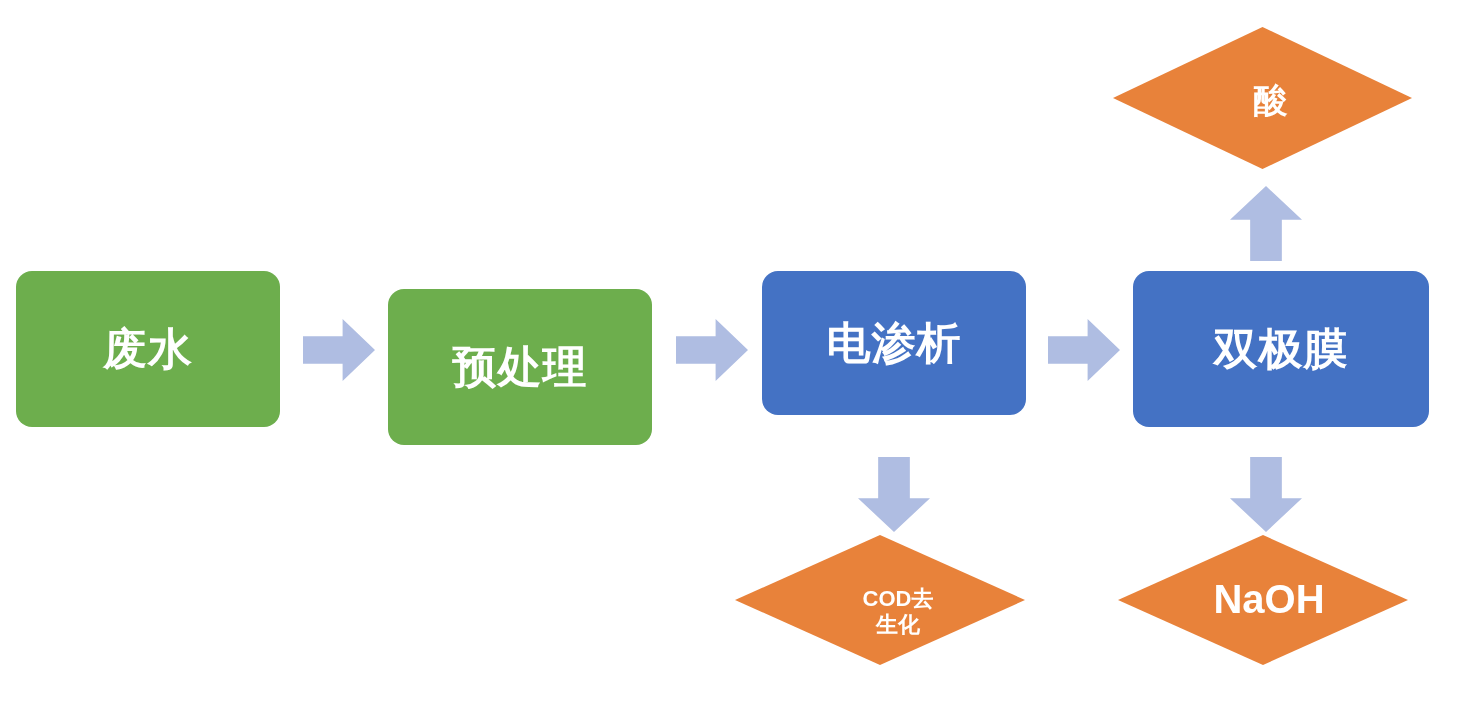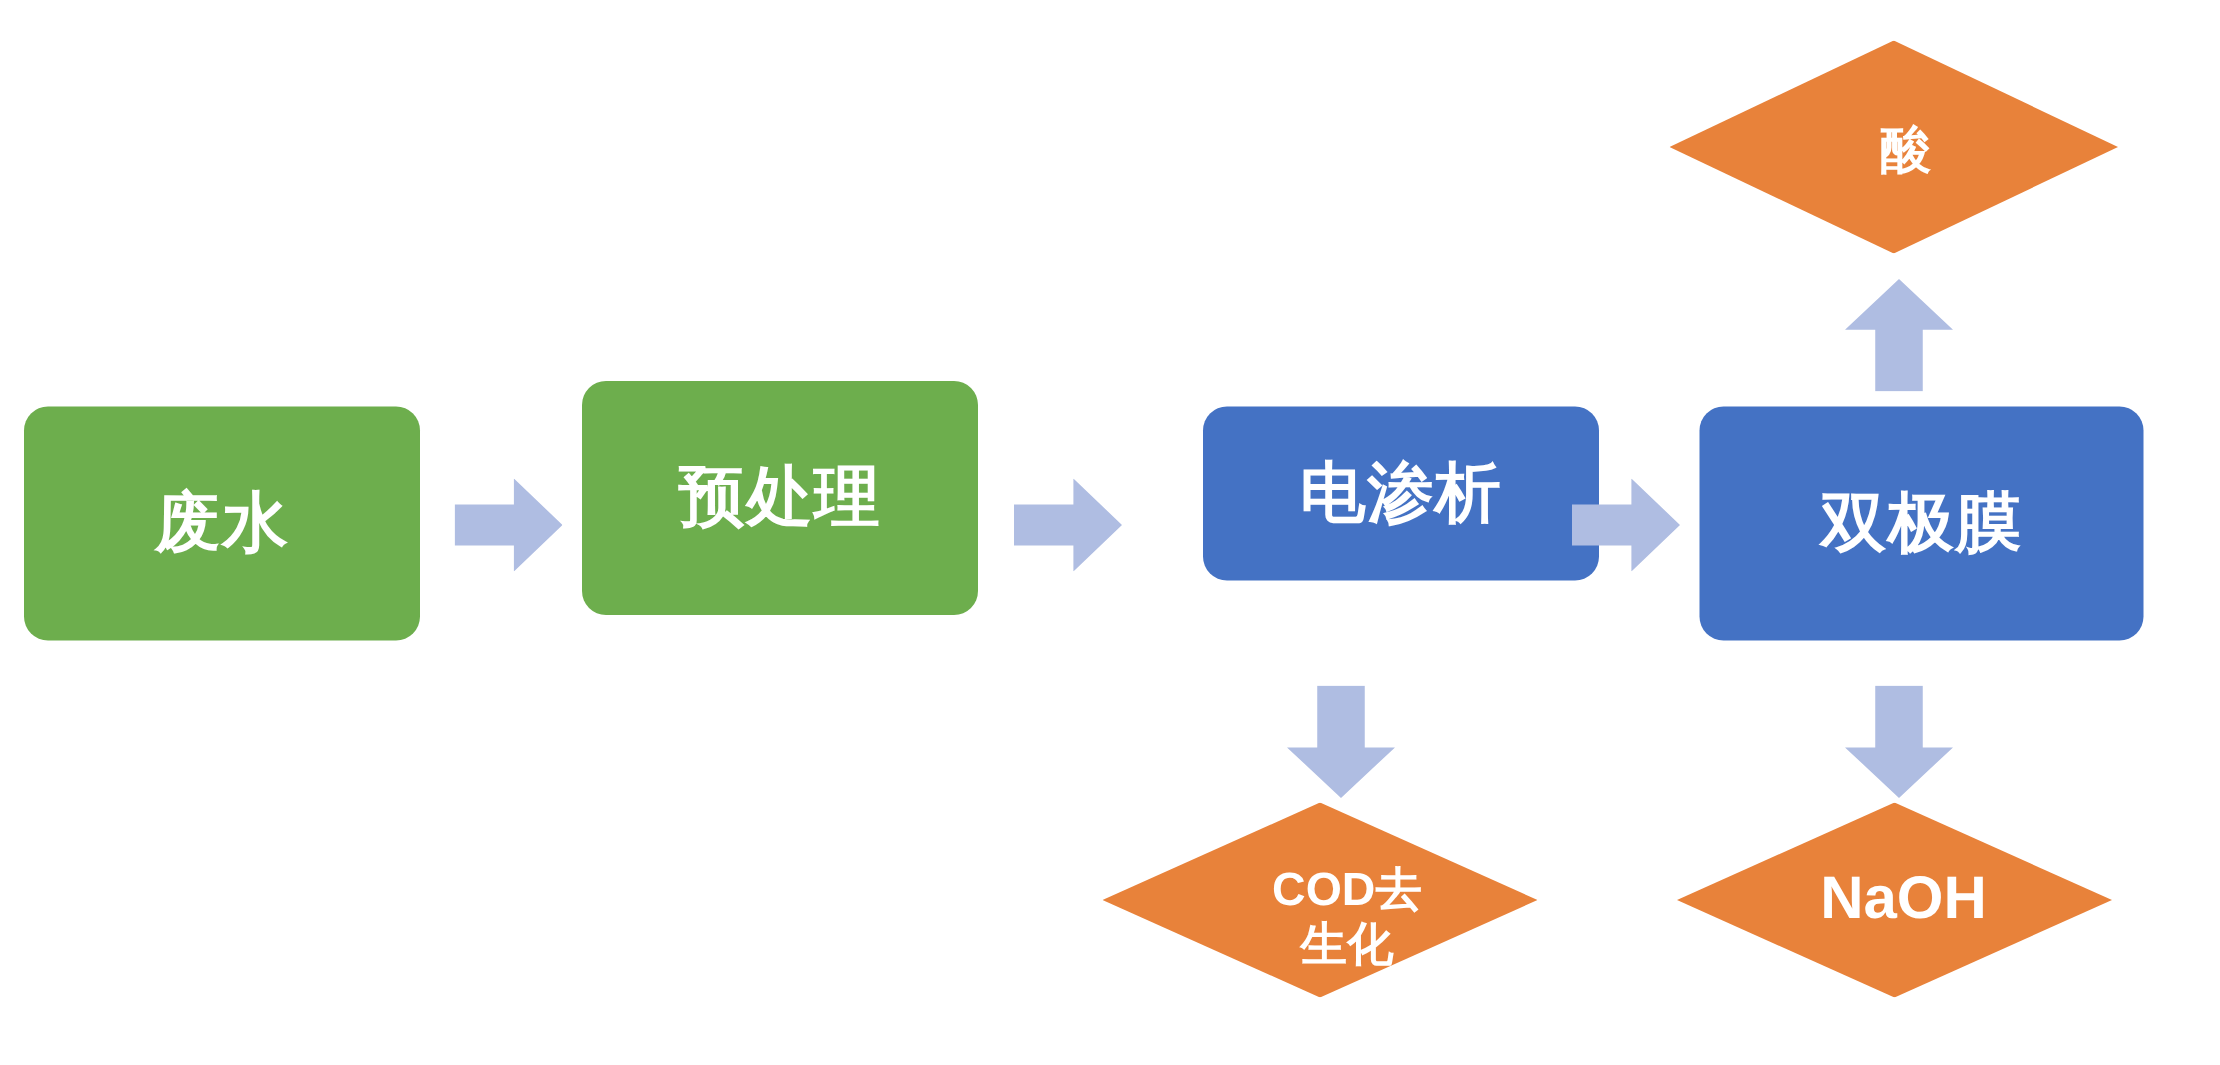--- a/index.html
+++ b/index.html
@@ -53,21 +53,21 @@
     align-items: center;
     justify-content: center;
     color: #ffffff;
     font-weight: bold;
     line-height: 1.18;
     text-align: center;
     user-select: none;
   }
   .diamond.acid .dlabel  { font-size: 34px; }
   .diamond.naoh .dlabel  { font-size: 40px; }
-  .diamond.cod  .dlabel  { font-size: 31px; }
+  .diamond.cod  .dlabel  { font-size: 22px; }
 
   
   .diamond.acid .dlabel { transform: translate(8px, 2px); }
   .diamond.cod  .dlabel { transform: translate(18px, 12px); }
   .diamond.naoh .dlabel { transform: translate(6px, 0px); }
 
   
   .arrow {
     position: absolute;
     background: #AFBDE2;
@@ -95,27 +95,27 @@
   </div>
 
   <div class="arrow up" style="left:1230px; top:186px; width:72px; height:75px;"></div>
 
   <div class="proc-box green" style="left:16px; top:271px; width:264px; height:156px;">
     <span>废水</span>
   </div>
 
   <div class="arrow right" style="left:303px; top:319px; width:72px; height:62px;"></div>
 
-  <div class="proc-box green" style="left:388px; top:254px; width:264px; height:156px;">
+  <div class="proc-box green" style="left:388px; top:289px; width:264px; height:156px;">
     <span>预处理</span>
   </div>
 
   <div class="arrow right" style="left:676px; top:319px; width:72px; height:62px;"></div>
 
-  <div class="proc-box blue" style="left:762px; top:271px; width:264px; height:116px;margin-left:40px;">
+  <div class="proc-box blue" style="left:762px; top:271px; width:264px; height:144px;">
     <span>电渗析</span>
   </div>
 
   <div class="arrow right" style="left:1048px; top:319px; width:72px; height:62px;"></div>
 
   <div class="proc-box blue" style="left:1133px; top:271px; width:296px; height:156px;">
     <span>双极膜</span>
   </div>
 
   <div class="arrow down" style="left:858px; top:457px; width:72px; height:75px;"></div>

